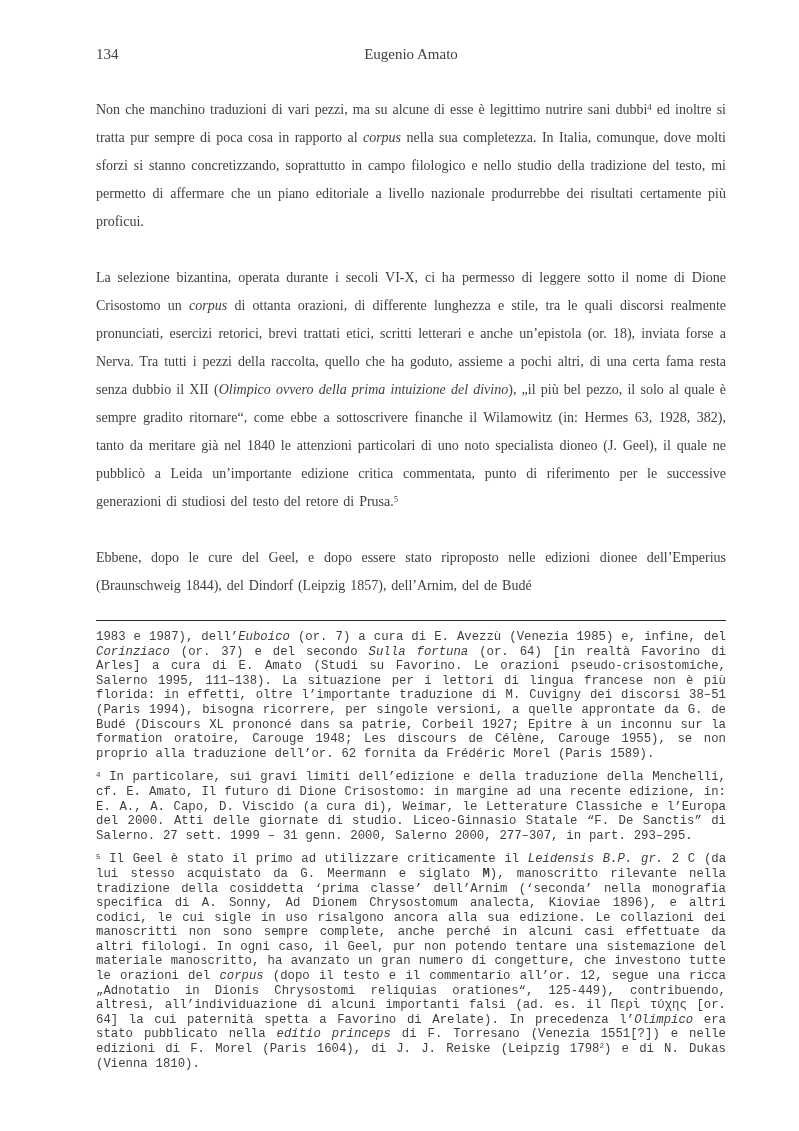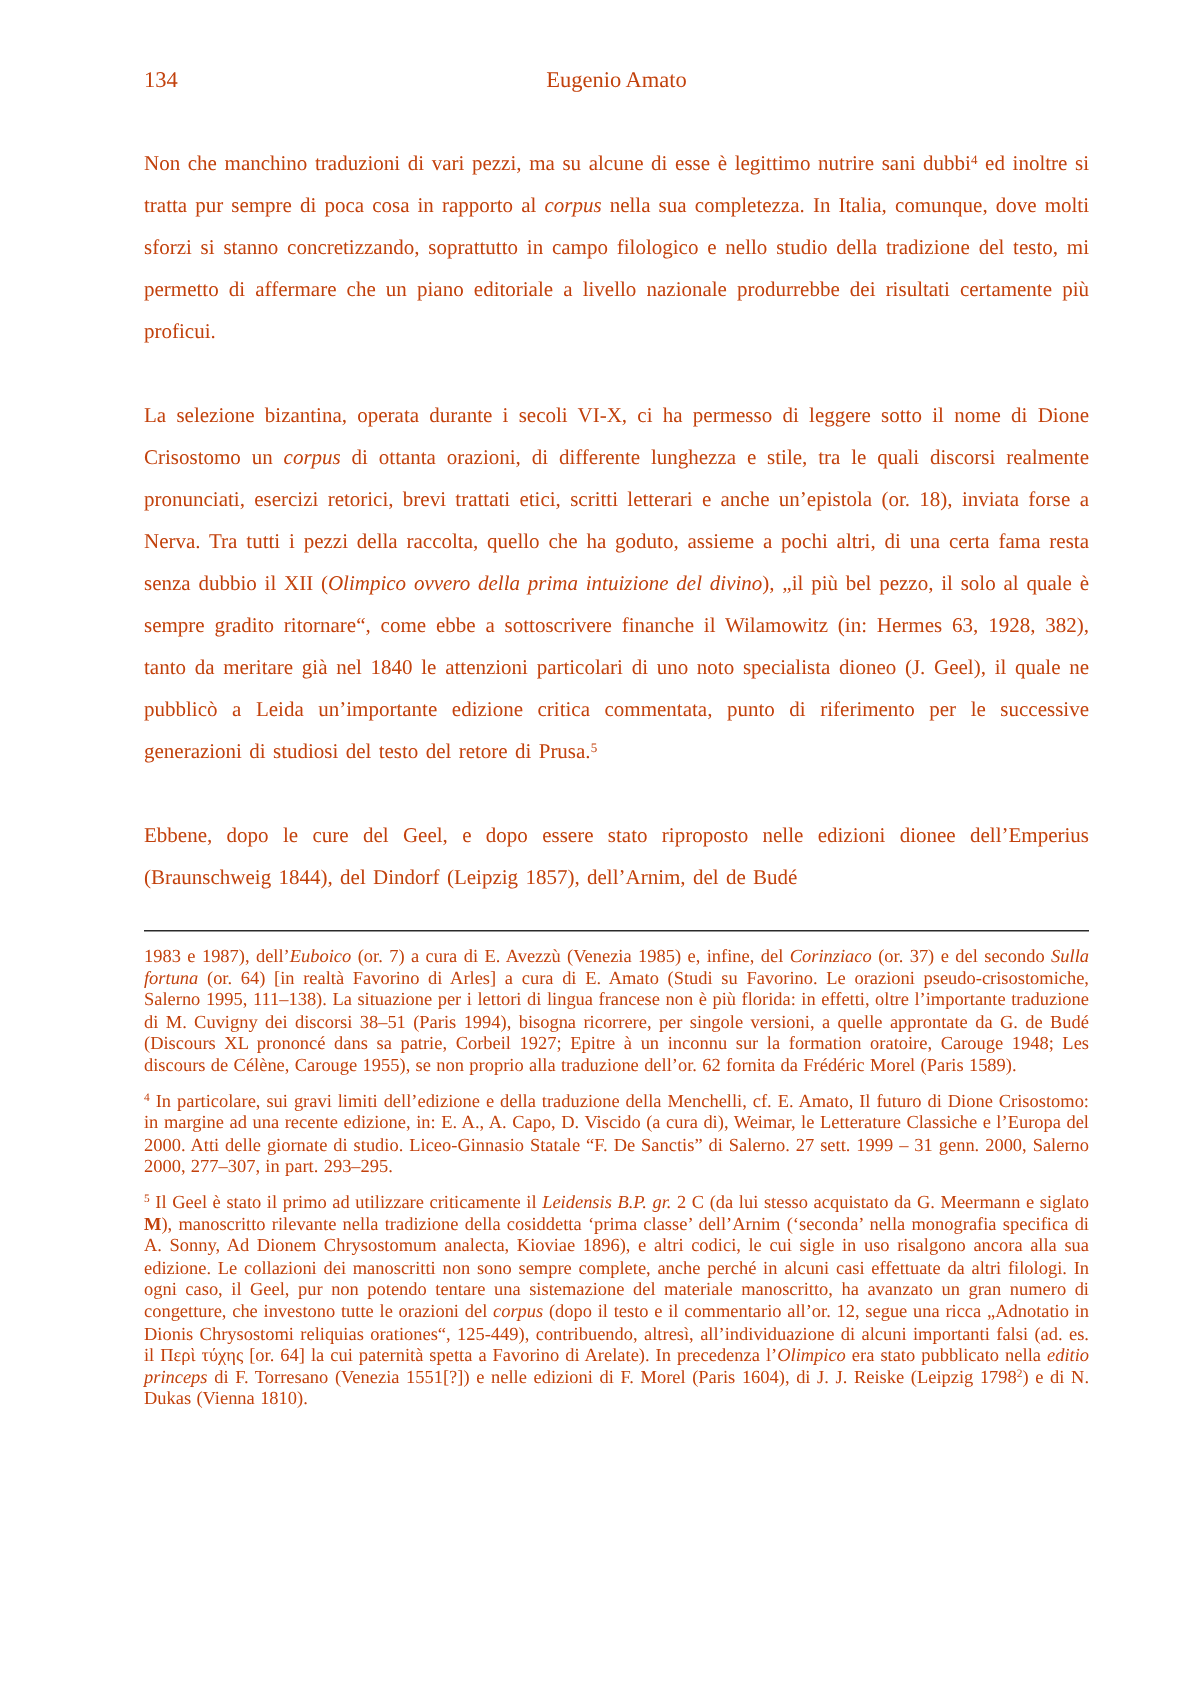--- a/index.html
+++ b/index.html
@@ -7,21 +7,21 @@
     padding: 0;
     background: #ffffff;
   }
   .page {
     position: relative;
     width: 799px;
     height: 1131px;
     box-sizing: border-box;
     padding: 46px 73px 0 96px;
     background: #ffffff;
-    color: #c2410c;
+    color: #404040;
     font-family: "Liberation Serif", "DejaVu Serif", serif;
     overflow: hidden;
   }
   .header {
     position: relative;
     font-size: 15px;
     line-height: 16px;
     height: 16px;
     margin-bottom: 34px;
   }
@@ -48,20 +48,21 @@
     border: none;
     border-top: 1.2px solid #2a2a2a;
     margin: 20px 0 9px 0;
   }
   .footnotes p {
     margin: 0 0 9px 0;
     font-size: 12.3px;
     line-height: 14.6px;
     text-align: justify;
     word-spacing: 0.04em;
+    font-family: Liberation Mono, monospace;
   }
   .footnotes p:last-child {
     margin-bottom: 0;
   }
   sup {
     font-size: 62%;
     line-height: 0;
     position: relative;
     top: -0.5em;
     vertical-align: baseline;

